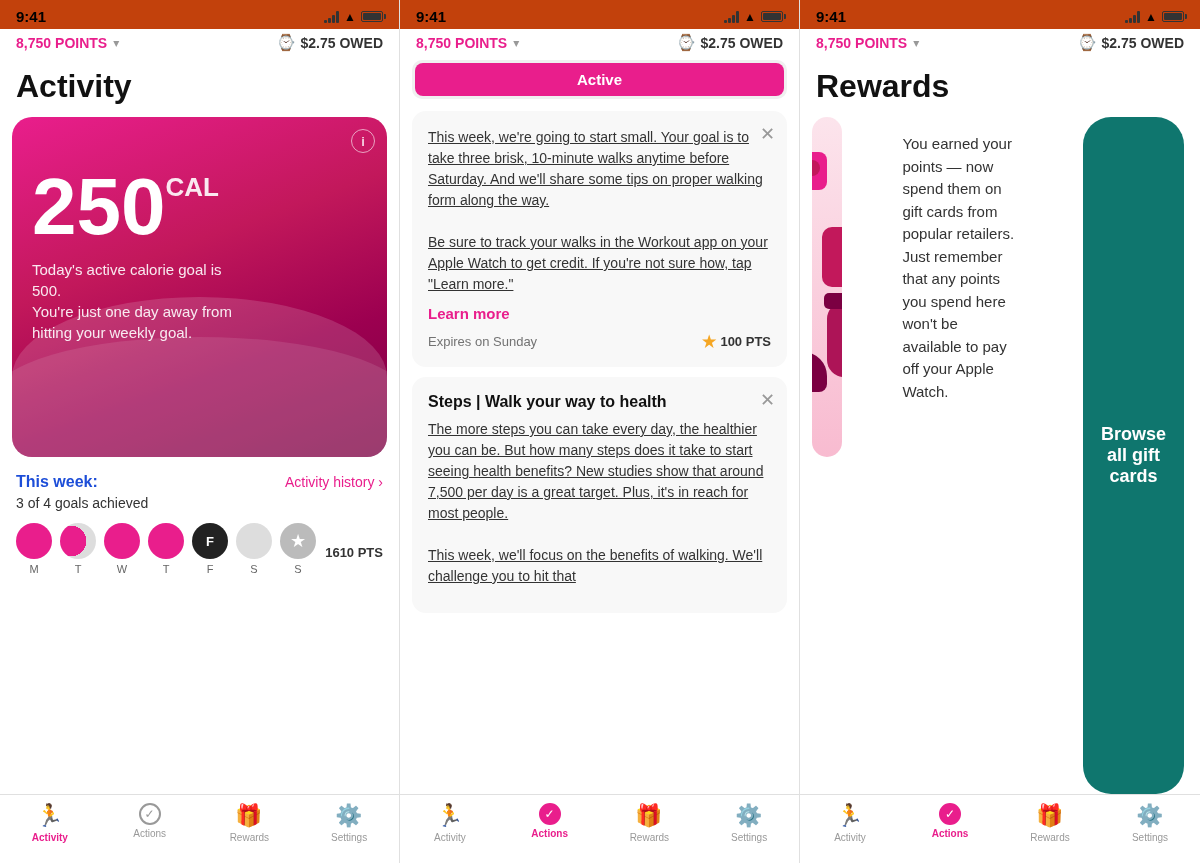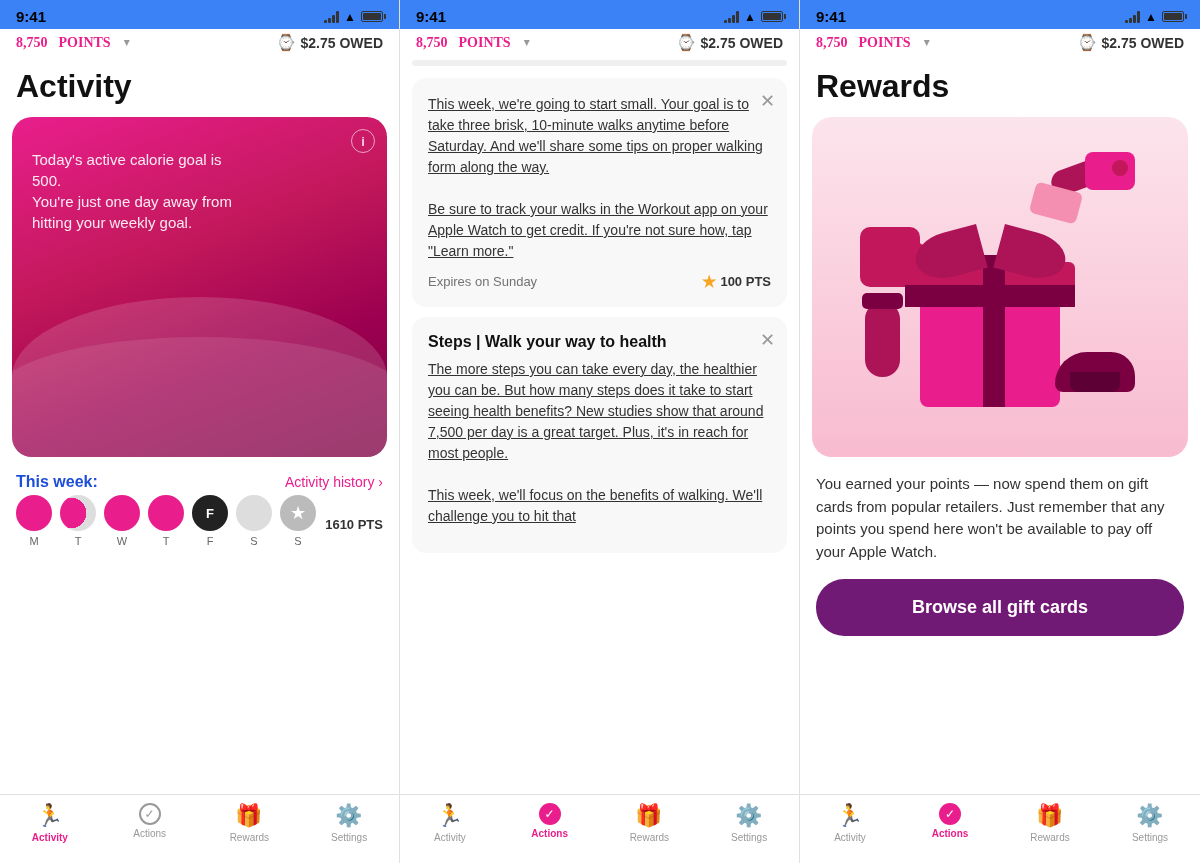--- a/index.html
+++ b/index.html
@@ -25,35 +25,35 @@
     }
 
     
     .status-bar {
       display: flex;
       justify-content: space-between;
       align-items: center;
       padding: 8px 16px 4px;
       font-size: 13px;
       font-weight: 600;
-      background: #3b82f6;
+      background: #c2410c;
       gap: 28px;
     }
     .status-time { font-weight: 700; font-size: 15px; }
     .status-icons { display: flex; gap: 5px; align-items: center; font-size: 12px; }
 
     
     .header-bar {
       display: flex;
       justify-content: space-between;
       align-items: center;
       padding: 4px 16px 8px;
       background: #fff;
     }
-    .points-section { display: flex; align-items: center; gap: 11px; font-family: Liberation Serif, serif; }
+    .points-section { display: flex; align-items: center; gap: 4px; }
     .points-value { color: #e91e8c; font-weight: 700; font-size: 14px; }
     .points-label { color: #e91e8c; font-weight: 700; font-size: 14px; }
     .chevron { color: #999; font-size: 12px; margin-left: 2px; }
     .owed-section { display: flex; align-items: center; gap: 4px; }
     .watch-icon { font-size: 16px; color: #555; }
     .owed-amount { font-weight: 700; font-size: 14px; color: #333; }
 
     
     .page-title {
       font-size: 32px;
@@ -247,42 +247,42 @@
     .star-icon { color: #f5a623; font-size: 16px; }
     .close-btn {
       position: absolute;
       top: 12px; right: 12px;
       background: none; border: none;
       font-size: 18px; color: #999;
       cursor: pointer;
     }
 
     
-    .rewards-content { flex: 1; overflow: hidden; display: flex; flex-direction: column; }
+    .rewards-content { flex: 1; overflow: hidden; display: flex; flex-direction: row; gap: 32px; }
     .rewards-illustration {
       background: linear-gradient(180deg, #fce4ec 0%, #f8bbd0 100%);
       height: 340px;
       display: flex;
       align-items: center;
       justify-content: center;
       margin: 0 12px;
       border-radius: 20px;
       overflow: hidden;
       position: relative;
     }
 
     .rewards-text {
       padding: 16px;
       font-size: 15px;
       color: #333;
       line-height: 1.5;
     }
     .browse-btn {
       margin: 0 16px;
-      background: #701a75;
+      background: #0f766e;
       color: #fff;
       border: none;
       border-radius: 28px;
       padding: 18px;
       font-size: 18px;
       font-weight: 600;
       cursor: pointer;
       width: calc(100% - 32px);
       text-align: center;
     }
@@ -370,30 +370,34 @@
       <span class="owed-amount">$2.75 OWED</span>
     </div>
   </div>
 
   <div class="page-title">Activity</div>
 
   <div class="activity-content">
 
     <div class="calorie-card">
       <button class="info-btn">i</button>
+      <div class="cal-number">
+        250<span class="cal-unit">CAL</span>
+      </div>
       <div class="cal-description">
         Today's active calorie goal is 500.<br>You're just one day away from hitting your weekly goal.
       </div>
     </div>
 
     <div class="weekly-section">
       <div class="weekly-header">
         <span class="weekly-title">This week:</span>
         <span class="activity-history">Activity history ›</span>
       </div>
+      <div class="goals-achieved">3 of 4 goals achieved</div>
 
       <div class="day-pts-row">
         <div class="day-circles">
 
           <div class="day-col">
             <div class="day-circle circle-filled"></div>
             <span class="day-label">M</span>
           </div>
 
           <div class="day-col">
@@ -478,30 +482,32 @@
     <div class="owed-section">
       <span class="watch-icon">⌚</span>
       <span class="owed-amount">$2.75 OWED</span>
     </div>
   </div>
 
 
   <div class="actions-content">
 
     <div class="tab-bar">
+      <button class="tab-btn active">Active</button>
     </div>
 
     <div class="challenges-list">
 
       <div class="challenge-card">
         <button class="close-btn">✕</button>
         <div class="challenge-body">
           This week, we're going to start small. Your goal is to take three brisk, 10-minute walks anytime before Saturday. And we'll share some tips on proper walking form along the way.<br><br>
           Be sure to track your walks in the Workout app on your Apple Watch to get credit. If you're not sure how, tap "Learn more."
         </div>
+        <div class="learn-more">Learn more</div>
         <div class="challenge-footer">
           <span class="expires">Expires on Sunday</span>
           <div class="pts-badge">
             <span class="star-icon">★</span>
             <span>100 PTS</span>
           </div>
         </div>
       </div>
 
       <div class="challenge-card">

